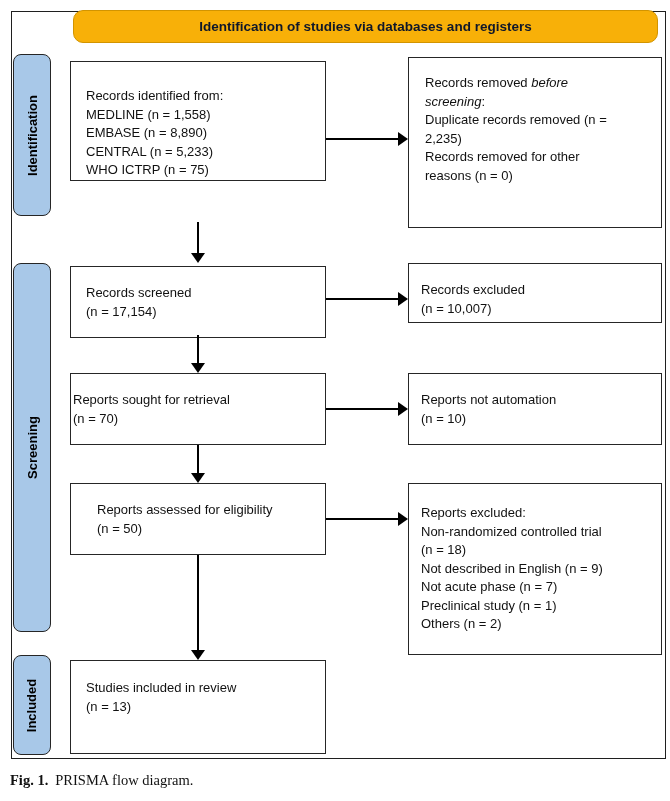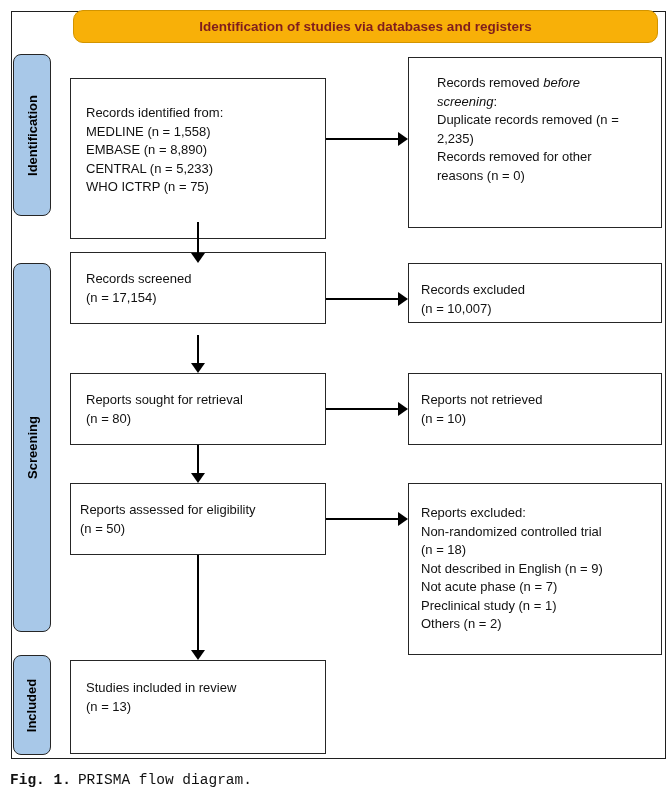--- a/index.html
+++ b/index.html
@@ -11,21 +11,21 @@
 
   .frame {
     position:absolute; left:11px; top:11px; width:655px; height:748px;
     border:1.5px solid #1f1f1f;
   }
 
   .banner {
     position:absolute; left:73px; top:10px; width:585px; height:33px;
     background:#F8B008; border:1px solid #d29400; border-radius:10px;
     display:flex; align-items:center; justify-content:center;
-    font-weight:bold; font-size:13.5px; color:#7f1d1d;
+    font-weight:bold; font-size:13.5px; color:#0f172a;
   }
 
   .stage {
     position:absolute; left:13px; width:38px;
     background:#A8C8E8; border:1.5px solid #262626; border-radius:8px;
     display:flex; align-items:center; justify-content:center;
   }
   .stage .vtext {
     transform:rotate(-90deg); white-space:nowrap;
     font-weight:bold; font-size:13px; color:#000;
@@ -34,27 +34,27 @@
   .stage-screening      { top:263px; height:369px; }
   .stage-included       { top:655px; height:100px; }
 
   .box {
     position:absolute; background:#fff; border:1.5px solid #262626;
     font-size:13px; line-height:18.5px; color:#111;
   }
   .lbox { left:70px;  width:256px; }
   .rbox { left:408px; width:254px; }
 
-  .box-identified       { top:78px;  height:161px; padding:25px 8px 17px 15px; }
-  .box-removed          { top:57px;  height:171px; padding:16px 8px 0 28px; }
-  .box-screened         { top:252px; height:72px;  padding:17px 8px 0 15px; }
+  .box-identified       { top:61px;  height:120px; padding:25px 8px 17px 15px; }
+  .box-removed          { top:57px;  height:171px; padding:16px 8px 0 16px; }
+  .box-screened         { top:266px; height:72px;  padding:17px 8px 0 15px; }
   .box-records-excluded { top:263px; height:60px;  padding:17px 8px 0 12px; }
-  .box-sought           { top:373px; height:72px;  padding:17px 8px 0 15px; }
+  .box-sought           { top:373px; height:72px;  padding:17px 8px 0 2px; }
   .box-not-retrieved    { top:373px; height:72px;  padding:17px 8px 0 12px; }
-  .box-assessed         { top:483px; height:72px;  padding:17px 8px 0 9px; }
+  .box-assessed         { top:483px; height:72px;  padding:17px 8px 0 26px; }
   .box-reports-excluded { top:483px; height:172px; padding:20px 8px 12px 12px; }
   .box-included         { top:660px; height:94px;  padding:18px 8px 0 15px; }
 
   .sub { }
   .narrow .sub { width:185px; }
   .removed-header { max-width:196px; }
   .removed-header .it { font-style:italic; }
 
   .vline { position:absolute; left:197px; width:2px; background:#000; }
   .vhead {
@@ -74,21 +74,21 @@
   .v3-line { top:445px; height:29px; } .v3-head { top:473px; }
   .v4-line { top:555px; height:96px; } .v4-head { top:650px; }
 
   .h1-line { top:138px; } .h1-head { top:132px; }
   .h2-line { top:298px; } .h2-head { top:292px; }
   .h3-line { top:408px; } .h3-head { top:402px; }
   .h4-line { top:518px; } .h4-head { top:512px; }
 
   .caption {
     position:absolute; left:10px; top:772px;
-    font-family:Liberation Mono, monospace; font-size:14.5px; color:#111;
+    font-family:Liberation Serif, serif; font-size:14.5px; color:#111;
   }
   .caption b { margin-right:7px; }
 </style>
 </head>
 <body>
 
 <div class="page">
 
   <div class="frame"></div>
 
@@ -131,25 +131,25 @@
     <div>(n = 17,154)</div>
   </div>
 
   <div class="box rbox box-records-excluded">
     <div>Records excluded</div>
     <div>(n = 10,007)</div>
   </div>
 
   <div class="box lbox box-sought">
     <div>Reports sought for retrieval</div>
-    <div>(n = 80)</div>
+    <div>(n = 70)</div>
   </div>
 
   <div class="box rbox box-not-retrieved">
-    <div>Reports not retrieved</div>
+    <div>Reports not automation</div>
     <div>(n = 10)</div>
   </div>
 
   <div class="box lbox box-assessed">
     <div>Reports assessed for eligibility</div>
     <div>(n = 50)</div>
   </div>
 
   <div class="box rbox box-reports-excluded narrow">
     <div>Reports excluded:</div>

